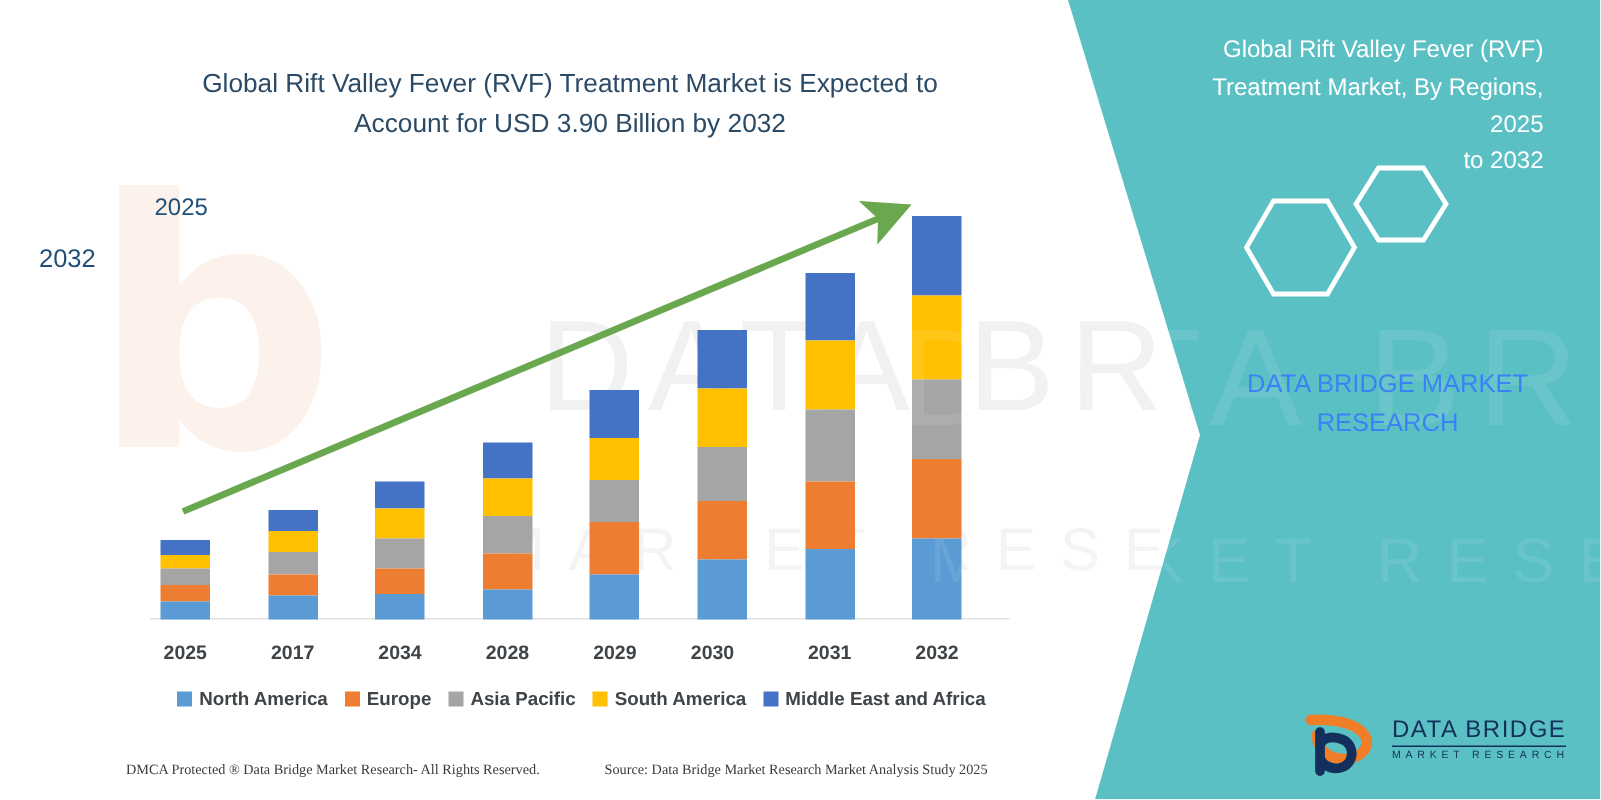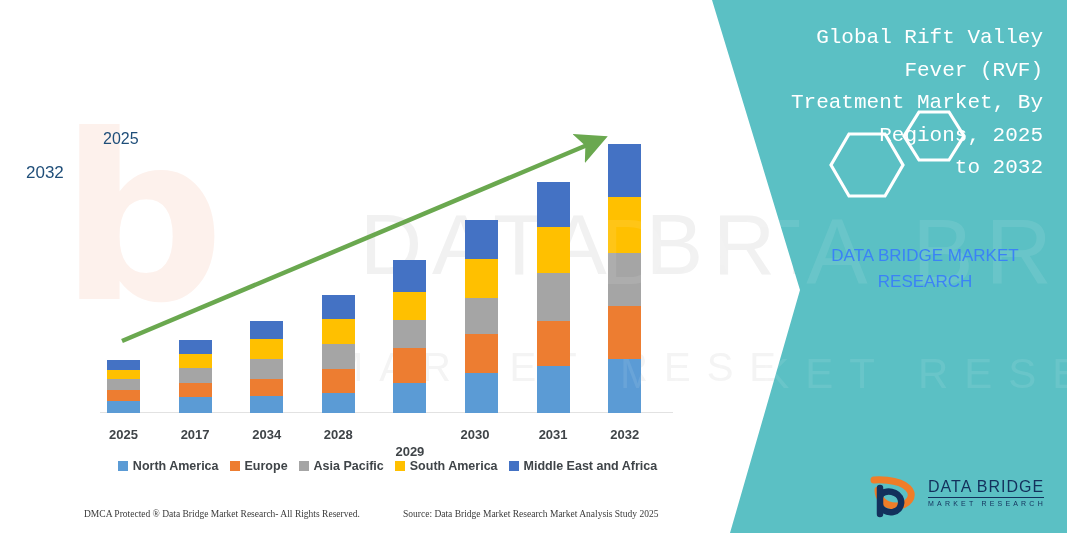--- a/index.html
+++ b/index.html
@@ -42,22 +42,22 @@
   .lg-tx{font-size:12.5px;font-weight:bold;color:#3f4448;white-space:nowrap;}
 
   
   .footer{position:absolute;top:509px;font-family:"Liberation Serif",serif;
           font-size:9.5px;color:#3a3a3a;white-space:nowrap;}
   .f-left{left:84px;}
   .f-right{left:403px;}
 
   
   .panel{position:absolute;left:0;top:0;width:1067px;height:533px;}
-  .panel-head{position:absolute;right:24px;top:22px;width:258px;text-align:right;
-     color:#ffffff;font-size:21px;line-height:1.55;font-family:Liberation Mono, monospace;}
+  .panel-head{position:absolute;right:38px;top:22px;width:258px;text-align:right;
+     color:#ffffff;font-size:16px;line-height:1.55;}
   .panel-wm{position:absolute;color:rgba(255,255,255,0.09);white-space:nowrap;
      font-weight:400;user-select:none;}
   .pwm1{left:600px;top:200px;font-size:92px;letter-spacing:12px;}
   .pwm2{left:620px;top:350px;font-size:42px;letter-spacing:16px;}
 
   .hexwrap{position:absolute;left:822px;top:108px;width:180px;height:100px;}
   .hex-lbl{position:absolute;color:#1f4e79;font-weight:400;}
   .hex-2032{left:26px;top:163px;font-size:17px;}
   .hex-2025{left:103px;top:130px;font-size:16px;}
 
@@ -73,20 +73,24 @@
 </style>
 </head>
 <body>
 
 <div id="canvas">
 
   <div class="wm-b">b</div>
   <div class="wm wm-data">DATA BRIDGE</div>
   <div class="wm wm-market">MARKET RESEARCH</div>
 
+  <div class="title">
+    <span>Global Rift Valley Fever (RVF) Treatment Market is Expected to</span><br>
+    <span>Account for USD 3.90 Billion by 2032</span>
+  </div>
 
   <div id="chart">
     <div class="axis-line"></div>
     <div class="bars-wrap" id="bars-wrap">
         <div class="bar" style="left: 107px; height: 413px; display: flex; flex-direction: column; justify-content: flex-end;">
           <span class="seg" style="height: 10px; background: rgb(68, 114, 196);"></span>
           <span class="seg" style="height: 9px; background: rgb(255, 192, 0);"></span>
           <span class="seg" style="height: 11px; background: rgb(165, 165, 165);"></span>
           <span class="seg" style="height: 11px; background: rgb(237, 125, 49);"></span>
           <span class="seg" style="height: 12px; background: rgb(91, 155, 213);"></span>
@@ -139,21 +143,21 @@
           <span class="seg" style="height: 53px; background: rgb(165, 165, 165);"></span>
           <span class="seg" style="height: 53px; background: rgb(237, 125, 49);"></span>
           <span class="seg" style="height: 54px; background: rgb(91, 155, 213);"></span>
         </div>
       </div>
     <div id="xlabels">
         <div class="xlab" style="left: 93.5px;">2025</div>
         <div class="xlab" style="left: 165.1px;">2017</div>
         <div class="xlab" style="left: 236.7px;">2034</div>
         <div class="xlab" style="left: 308.3px;">2028</div>
-        <div class="xlab" style="left: 379.9px; margin-top: 17px;">2029</div>
+        <div class="xlab" style="left: 379.9px;">2029</div>
         <div class="xlab" style="left: 445px;">2030</div>
         <div class="xlab" style="left: 523.1px;">2031</div>
         <div class="xlab" style="left: 594.7px;">2032</div>
       </div>
 
     <svg class="arrow-svg" viewBox="0 0 700 420">
       <defs>
         <marker id="ah" markerWidth="7" markerHeight="7" refX="3.2" refY="3.5" orient="auto">
           <polygon points="0,0 7,3.5 0,7 1.6,3.5" fill="#6aa84f"></polygon>
         </marker>

